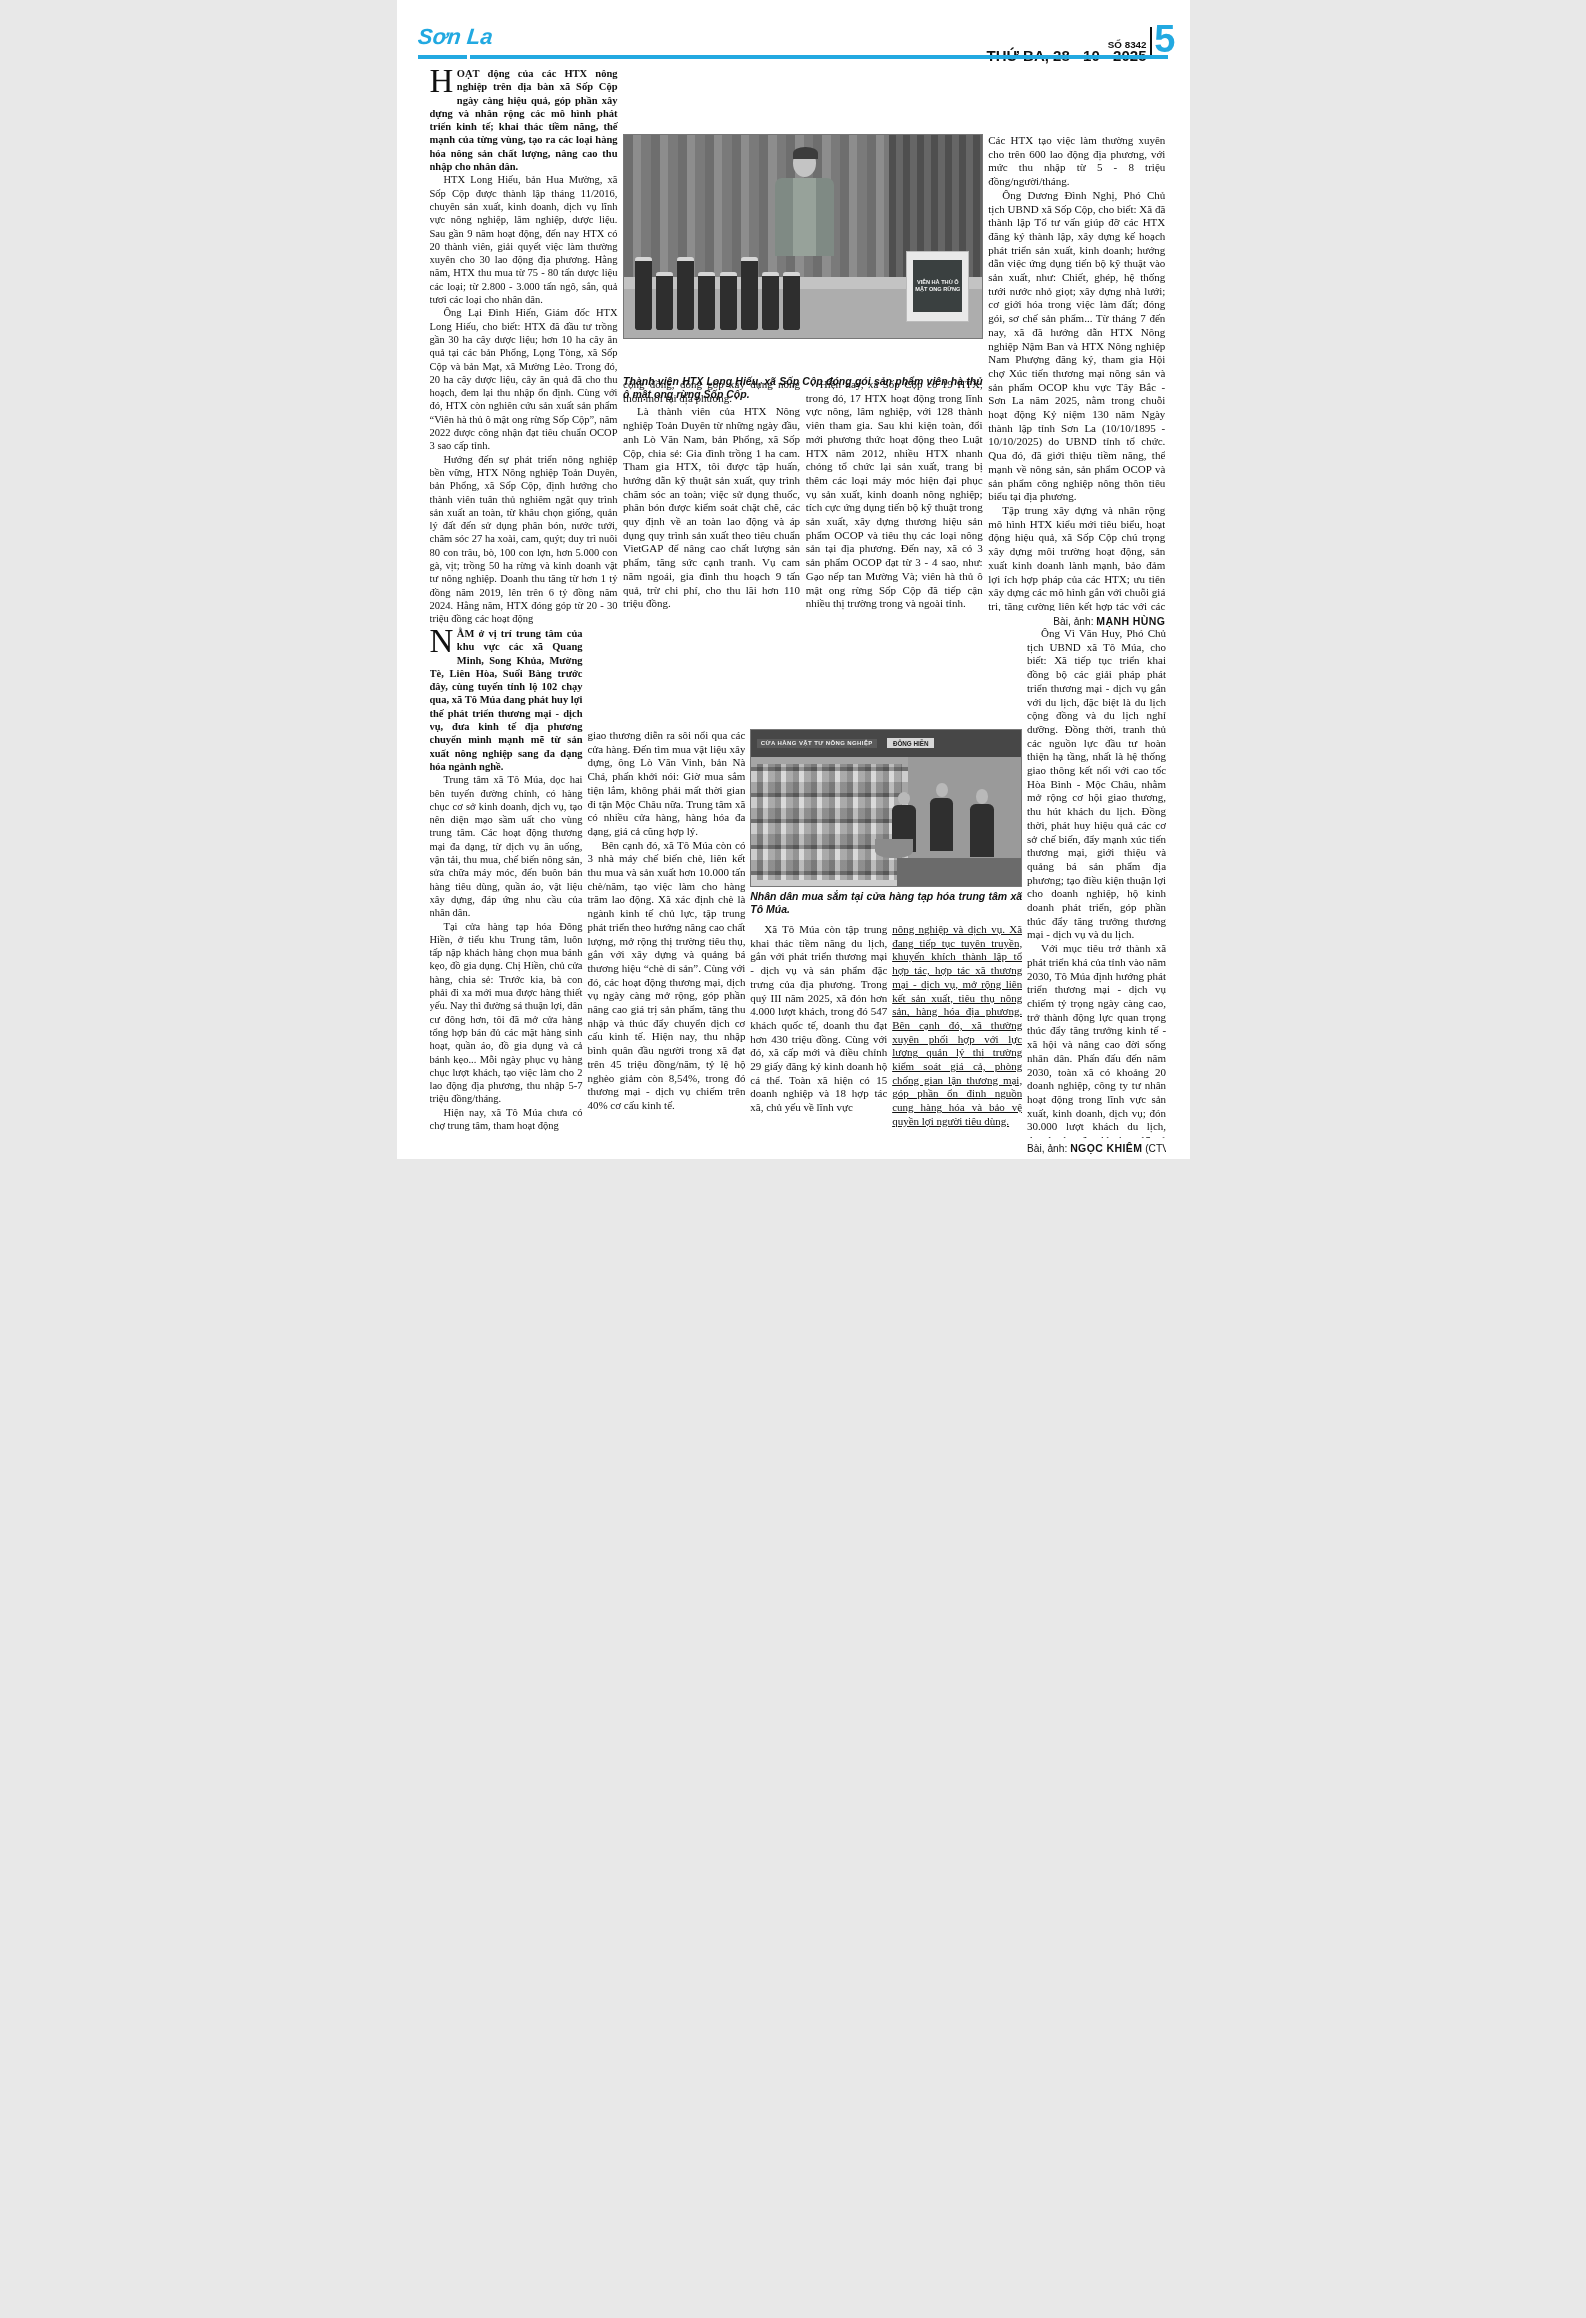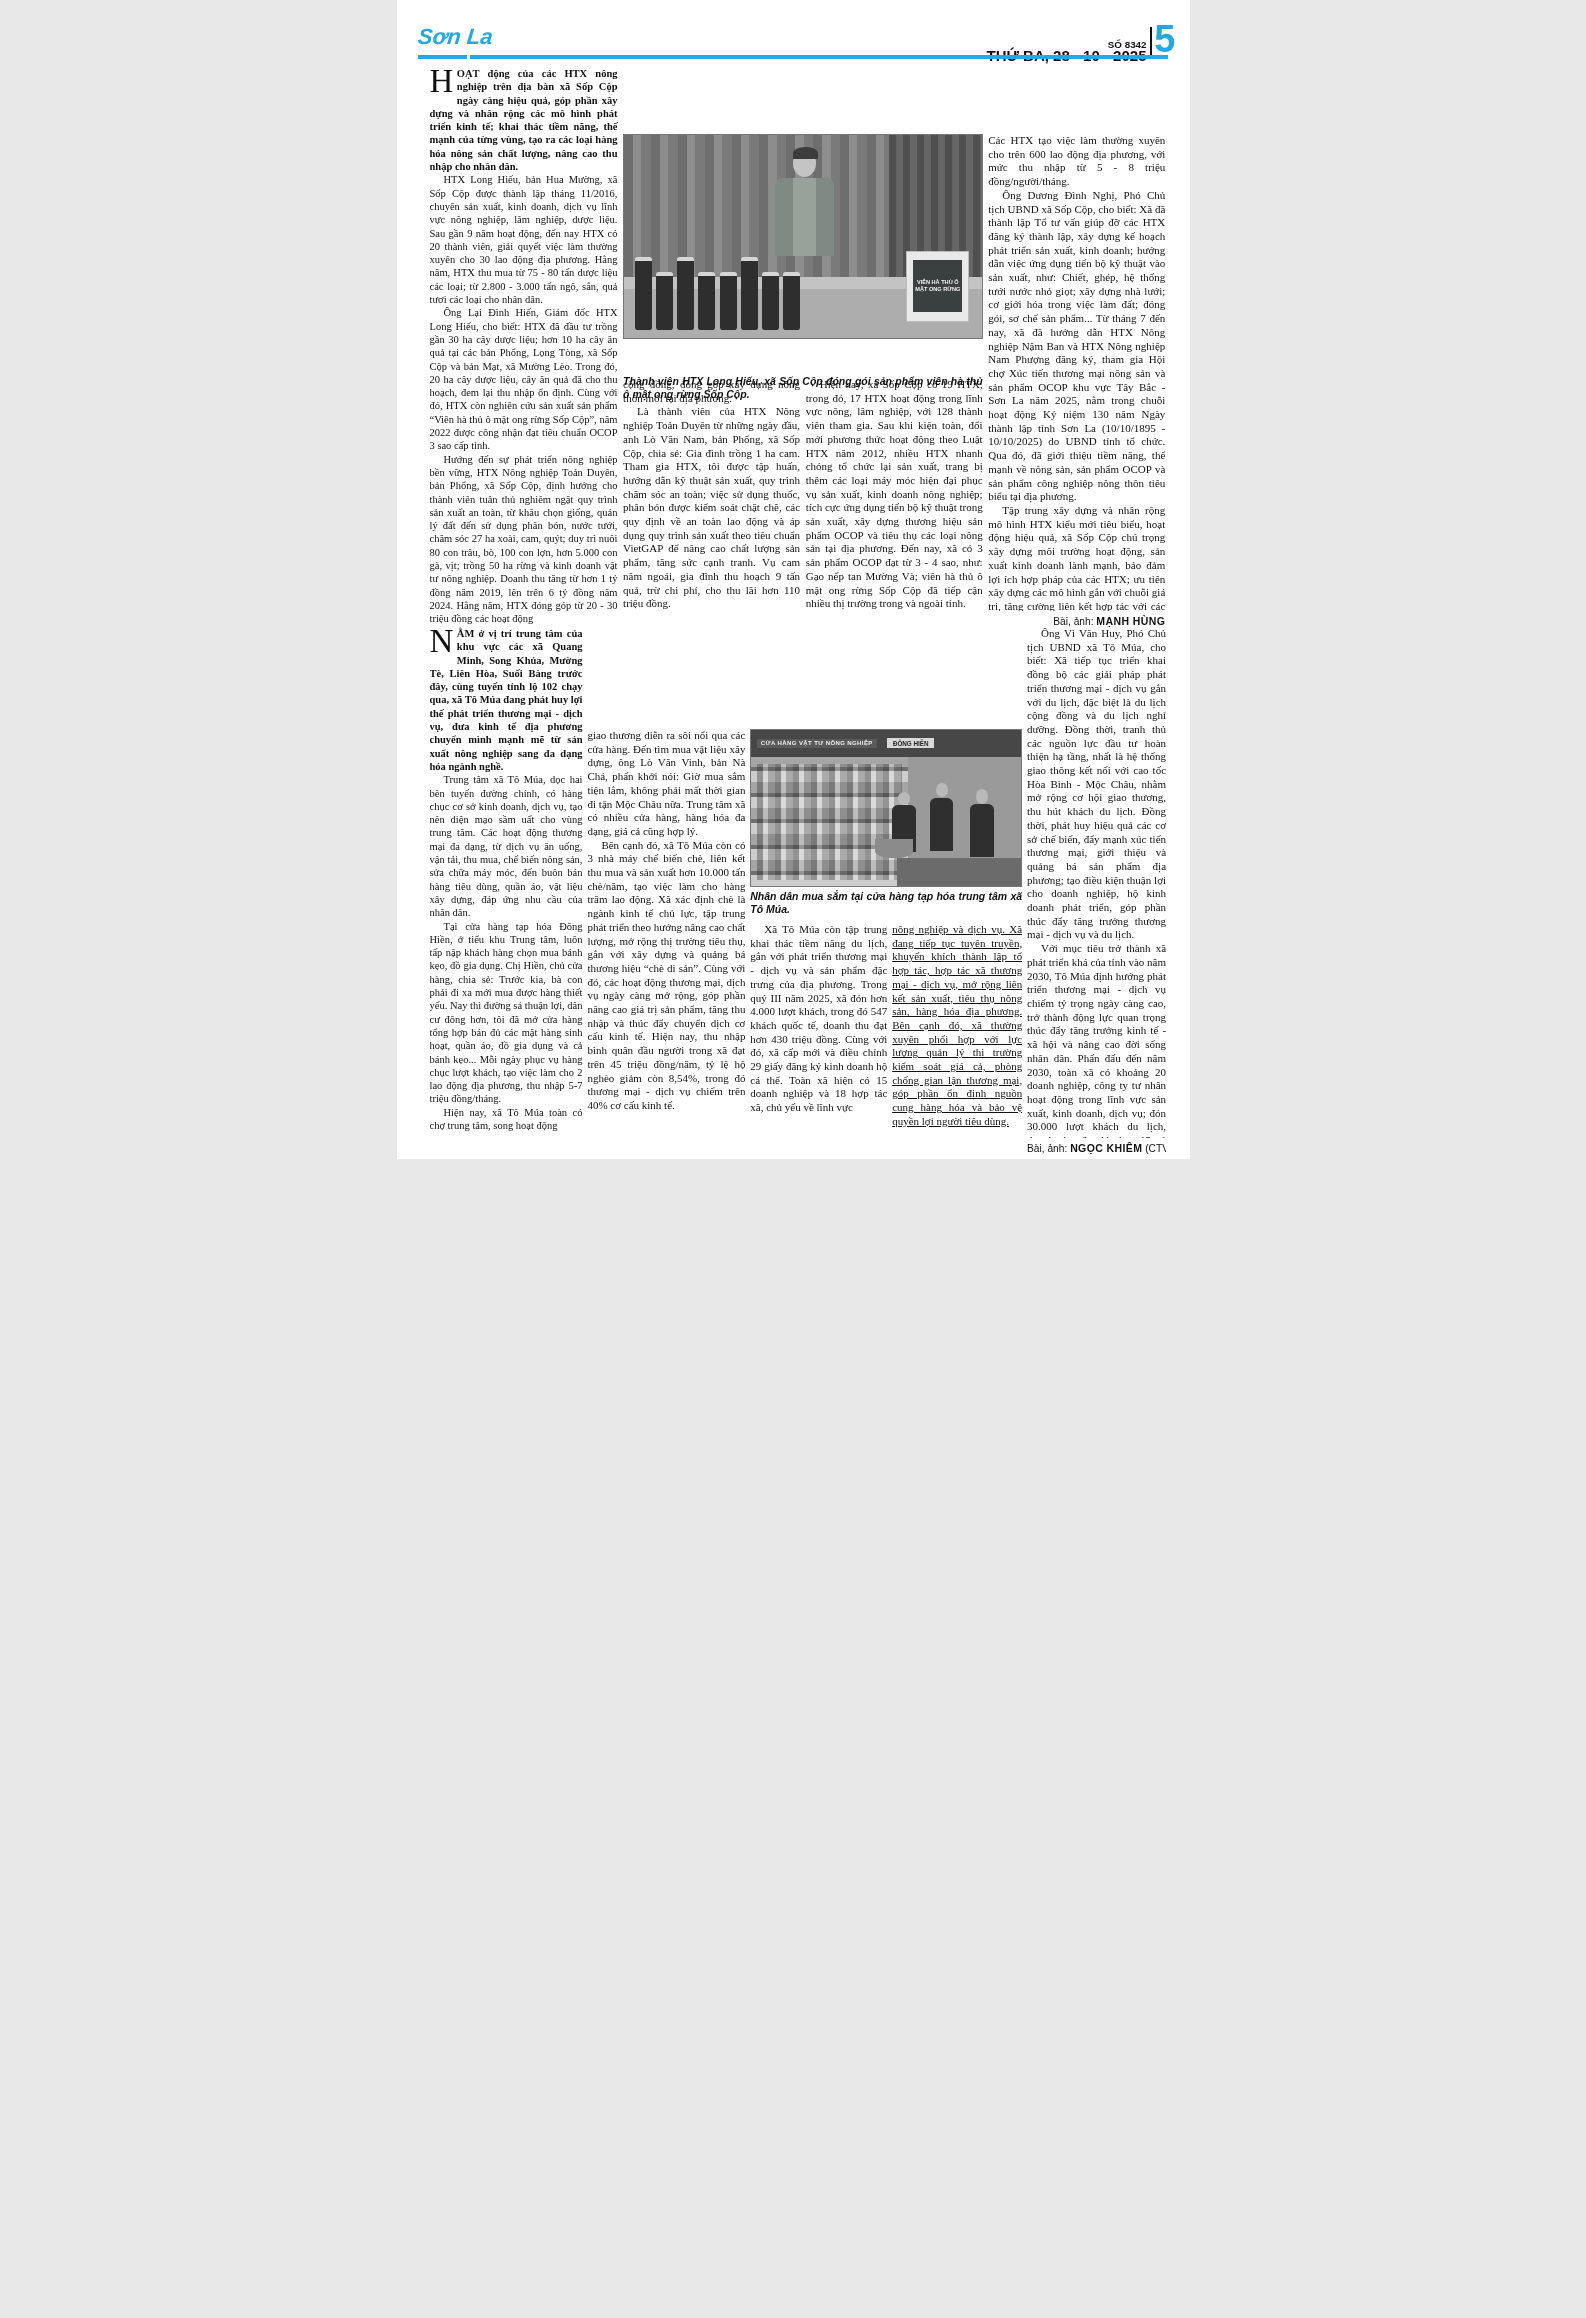--- a/index.html
+++ b/index.html
@@ -208,21 +208,21 @@
 
     <div class="a2-c1 colflow colbox small">
       <div>
         <p class="intro">
           <span class="dropcap">N</span><span>ẰM ở vị trí trung tâm của khu vực các xã Quang Minh, Song Khủa, Mường Tè, Liên Hòa, Suối Bàng trước đây, cùng tuyến tỉnh lộ 102 chạy qua, xã Tô Múa đang phát huy lợi thế phát triển thương mại - dịch vụ, đưa kinh tế địa phương chuyển mình mạnh mẽ từ sản xuất nông nghiệp sang đa dạng hóa ngành nghề.</span>
         </p>
       </div>
       <div class="plist">
           <p>Trung tâm xã Tô Múa, dọc hai bên tuyến đường chính, có hàng chục cơ sở kinh doanh, dịch vụ, tạo nên diện mạo sầm uất cho vùng trung tâm. Các hoạt động thương mại đa dạng, từ dịch vụ ăn uống, vận tải, thu mua, chế biến nông sản, sửa chữa máy móc, đến buôn bán hàng tiêu dùng, quần áo, vật liệu xây dựng, đáp ứng nhu cầu của nhân dân.</p>
           <p>Tại cửa hàng tạp hóa Đông Hiền, ở tiểu khu Trung tâm, luôn tấp nập khách hàng chọn mua bánh kẹo, đồ gia dụng. Chị Hiền, chủ cửa hàng, chia sẻ: Trước kia, bà con phải đi xa mới mua được hàng thiết yếu. Nay thì đường sá thuận lợi, dân cư đông hơn, tôi đã mở cửa hàng tổng hợp bán đủ các mặt hàng sinh hoạt, quần áo, đồ gia dụng và cả bánh kẹo... Mỗi ngày phục vụ hàng chục lượt khách, tạo việc làm cho 2 lao động địa phương, thu nhập 5-7 triệu đồng/tháng.</p>
-          <p>Hiện nay, xã Tô Múa toàn có chợ trung tâm, song hoạt động</p>
+          <p>Hiện nay, xã Tô Múa chưa có chợ trung tâm, tham hoạt động</p>
         </div>
     </div>
 
     <div class="a2-c2 colflow cont">
       <div class="plist">
           <p>giao thương diễn ra sôi nổi qua các cửa hàng. Đến tìm mua vật liệu xây dựng, ông Lò Văn Vinh, bản Nà Chá, phấn khởi nói: Giờ mua sắm tiện lắm, không phải mất thời gian đi tận Mộc Châu nữa. Trung tâm xã có nhiều cửa hàng, hàng hóa đa dạng, giá cả cũng hợp lý.</p>
           <p>Bên cạnh đó, xã Tô Múa còn có 3 nhà máy chế biến chè, liên kết thu mua và sản xuất hơn 10.000 tấn chè/năm, tạo việc làm cho hàng trăm lao động. Xã xác định chè là ngành kinh tế chủ lực, tập trung phát triển theo hướng nâng cao chất lượng, mở rộng thị trường tiêu thụ, gắn với xây dựng và quảng bá thương hiệu “chè di sản”. Cùng với đó, các hoạt động thương mại, dịch vụ ngày càng mở rộng, góp phần nâng cao giá trị sản phẩm, tăng thu nhập và thúc đẩy chuyển dịch cơ cấu kinh tế. Hiện nay, thu nhập bình quân đầu người trong xã đạt trên 45 triệu đồng/năm, tỷ lệ hộ nghèo giảm còn 8,54%, trong đó thương mại - dịch vụ chiếm trên 40% cơ cấu kinh tế.</p>
         </div>
     </div>
 

